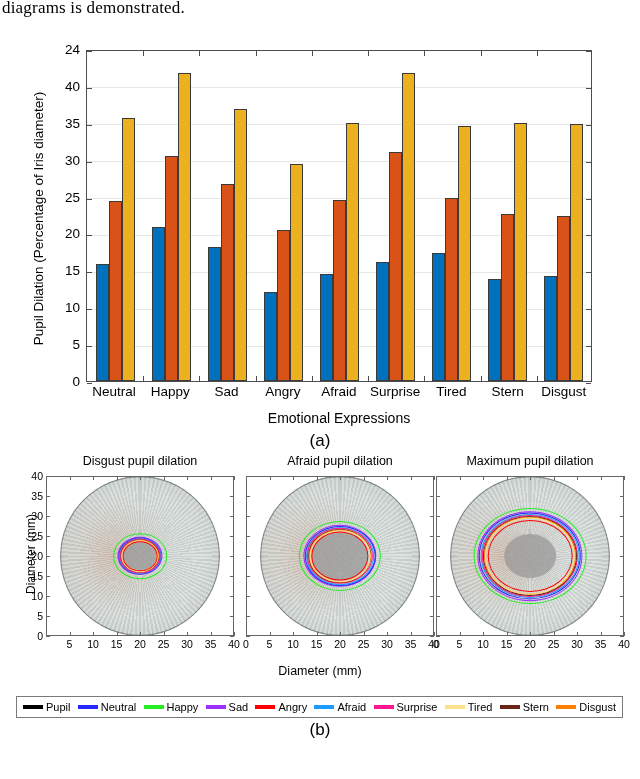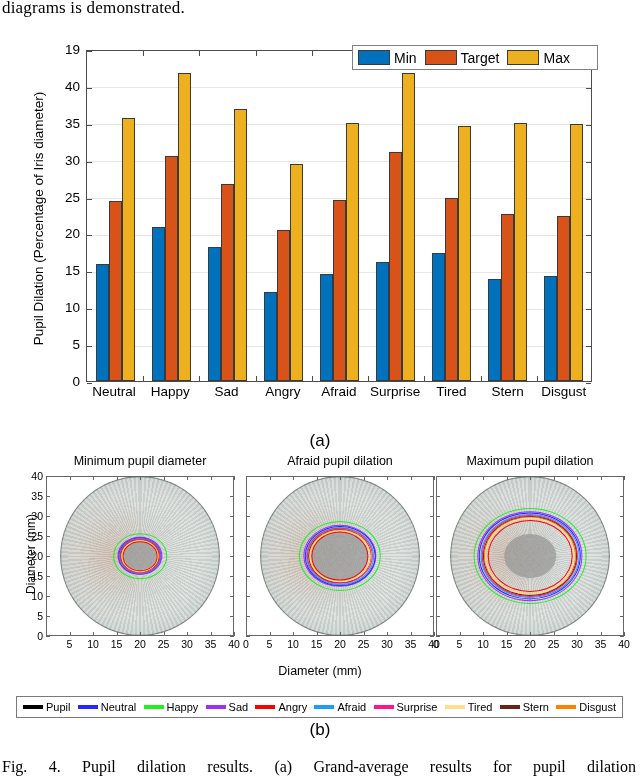--- a/index.html
+++ b/index.html
@@ -200,55 +200,48 @@
     <div id="ytick-layer">
         <div class="ytick-lab" style="top: 364px; right: 560px;">0</div>
         <div class="ytick-lab" style="top: 327.111px; right: 560px;">5</div>
         <div class="ytick-lab" style="top: 290.222px; right: 560px;">10</div>
         <div class="ytick-lab" style="top: 253.333px; right: 560px;">15</div>
         <div class="ytick-lab" style="top: 216.444px; right: 560px;">20</div>
         <div class="ytick-lab" style="top: 179.556px; right: 560px;">25</div>
         <div class="ytick-lab" style="top: 142.667px; right: 560px;">30</div>
         <div class="ytick-lab" style="top: 105.778px; right: 560px;">35</div>
         <div class="ytick-lab" style="top: 68.8889px; right: 560px;">40</div>
-        <div class="ytick-lab" style="top: 32px; right: 560px;">19</div>
+        <div class="ytick-lab" style="top: 32px; right: 560px;">24</div>
       </div>
     <div id="xcat-layer">
         <div class="xcat" style="left: 74px; width: 80.2222px;">Neutral</div>
         <div class="xcat" style="left: 130.222px; width: 80.2222px;">Happy</div>
         <div class="xcat" style="left: 186.444px; width: 80.2222px;">Sad</div>
         <div class="xcat" style="left: 242.667px; width: 80.2222px;">Angry</div>
         <div class="xcat" style="left: 298.889px; width: 80.2222px;">Afraid</div>
         <div class="xcat" style="left: 355.111px; width: 80.2222px;">Surprise</div>
         <div class="xcat" style="left: 411.333px; width: 80.2222px;">Tired</div>
         <div class="xcat" style="left: 467.556px; width: 80.2222px;">Stern</div>
         <div class="xcat" style="left: 523.778px; width: 80.2222px;">Disgust</div>
       </div>
 
-    <div class="legend-a" id="legend-a">
-        <div class="sw" style="background: rgb(0, 114, 189);"></div>
-        <div class="lb">Min</div>
-        <div class="sw" style="background: rgb(217, 83, 25);"></div>
-        <div class="lb">Target</div>
-        <div class="sw" style="background: rgb(237, 177, 32);"></div>
-        <div class="lb">Max</div>
-      </div>
-
+
+    <div class="xlabel-a">Emotional Expressions</div>
     <div class="panel-a-tag">(a)</div>
   </div>
 
   <div class="fig-b">
     <div class="fig-b-frame" id="figb">
 
       <div class="ylabel-b">
         <span>Diameter (mm)</span>
       </div>
 
       <div id="subplots-layer">
-          <div class="sub-title" style="left: 4px; top: 6px; width: 240px;">Minimum pupil diameter</div>
+          <div class="sub-title" style="left: 4px; top: 6px; width: 240px;">Disgust pupil dilation</div>
           <div class="axbox" style="left: 30px; width: 188px;">
             <div class="irisimg" style="width: 160px; height: 160px; background: repeating-conic-gradient(rgba(150, 160, 160, 0.3) 0deg, rgba(150, 160, 160, 0.3) 1.6deg, rgba(215, 220, 218, 0.16) 1.6deg, rgba(215, 220, 218, 0.16) 3.2deg), radial-gradient(circle at 32% 50%, rgba(214, 150, 118, 0.42) 0%, rgba(205, 160, 130, 0.22) 22%, rgba(0, 0, 0, 0) 46%), radial-gradient(circle, rgb(217, 222, 219) 0%, rgb(223, 228, 225) 55%, rgb(204, 211, 208) 82%, rgb(185, 193, 189) 100%); box-shadow: rgba(90, 95, 95, 0.65) 0px 0px 0px 1.2px inset;"></div>
             <div class="pupilcore" style="width: 32.9px; height: 28px;"></div>
             <div class="ring" style="width: 53.58px; height: 45.6px; border: 1px solid rgb(34, 238, 34);"></div>
             <div class="ring" style="width: 45.12px; height: 38.4px; border: 1px solid rgb(155, 48, 255);"></div>
             <div class="ring" style="width: 43.24px; height: 36.8px; border: 1px solid rgb(38, 38, 255);"></div>
             <div class="ring" style="width: 41.83px; height: 35.6px; border: 1px solid rgb(30, 155, 255);"></div>
             <div class="ring" style="width: 40.89px; height: 34.8px; border: 1px solid rgb(255, 20, 147);"></div>
             <div class="ring" style="width: 39.01px; height: 33.2px; border: 1px solid rgb(107, 35, 24);"></div>
             <div class="ring" style="width: 38.07px; height: 32.4px; border: 1px solid rgb(255, 128, 0);"></div>
@@ -470,14 +463,13 @@
         </div>
         <div class="item">
           <div class="ln" style="background: rgb(255, 128, 0);"></div>
           <span>Disgust</span>
         </div>
       </div>
 
     <div class="panel-b-tag">(b)</div>
   </div>
 
-  <div class="caption">Fig. 4. Pupil dilation results. (a) Grand-average results for pupil dilation</div>
 </div>
 
 </body></html>

